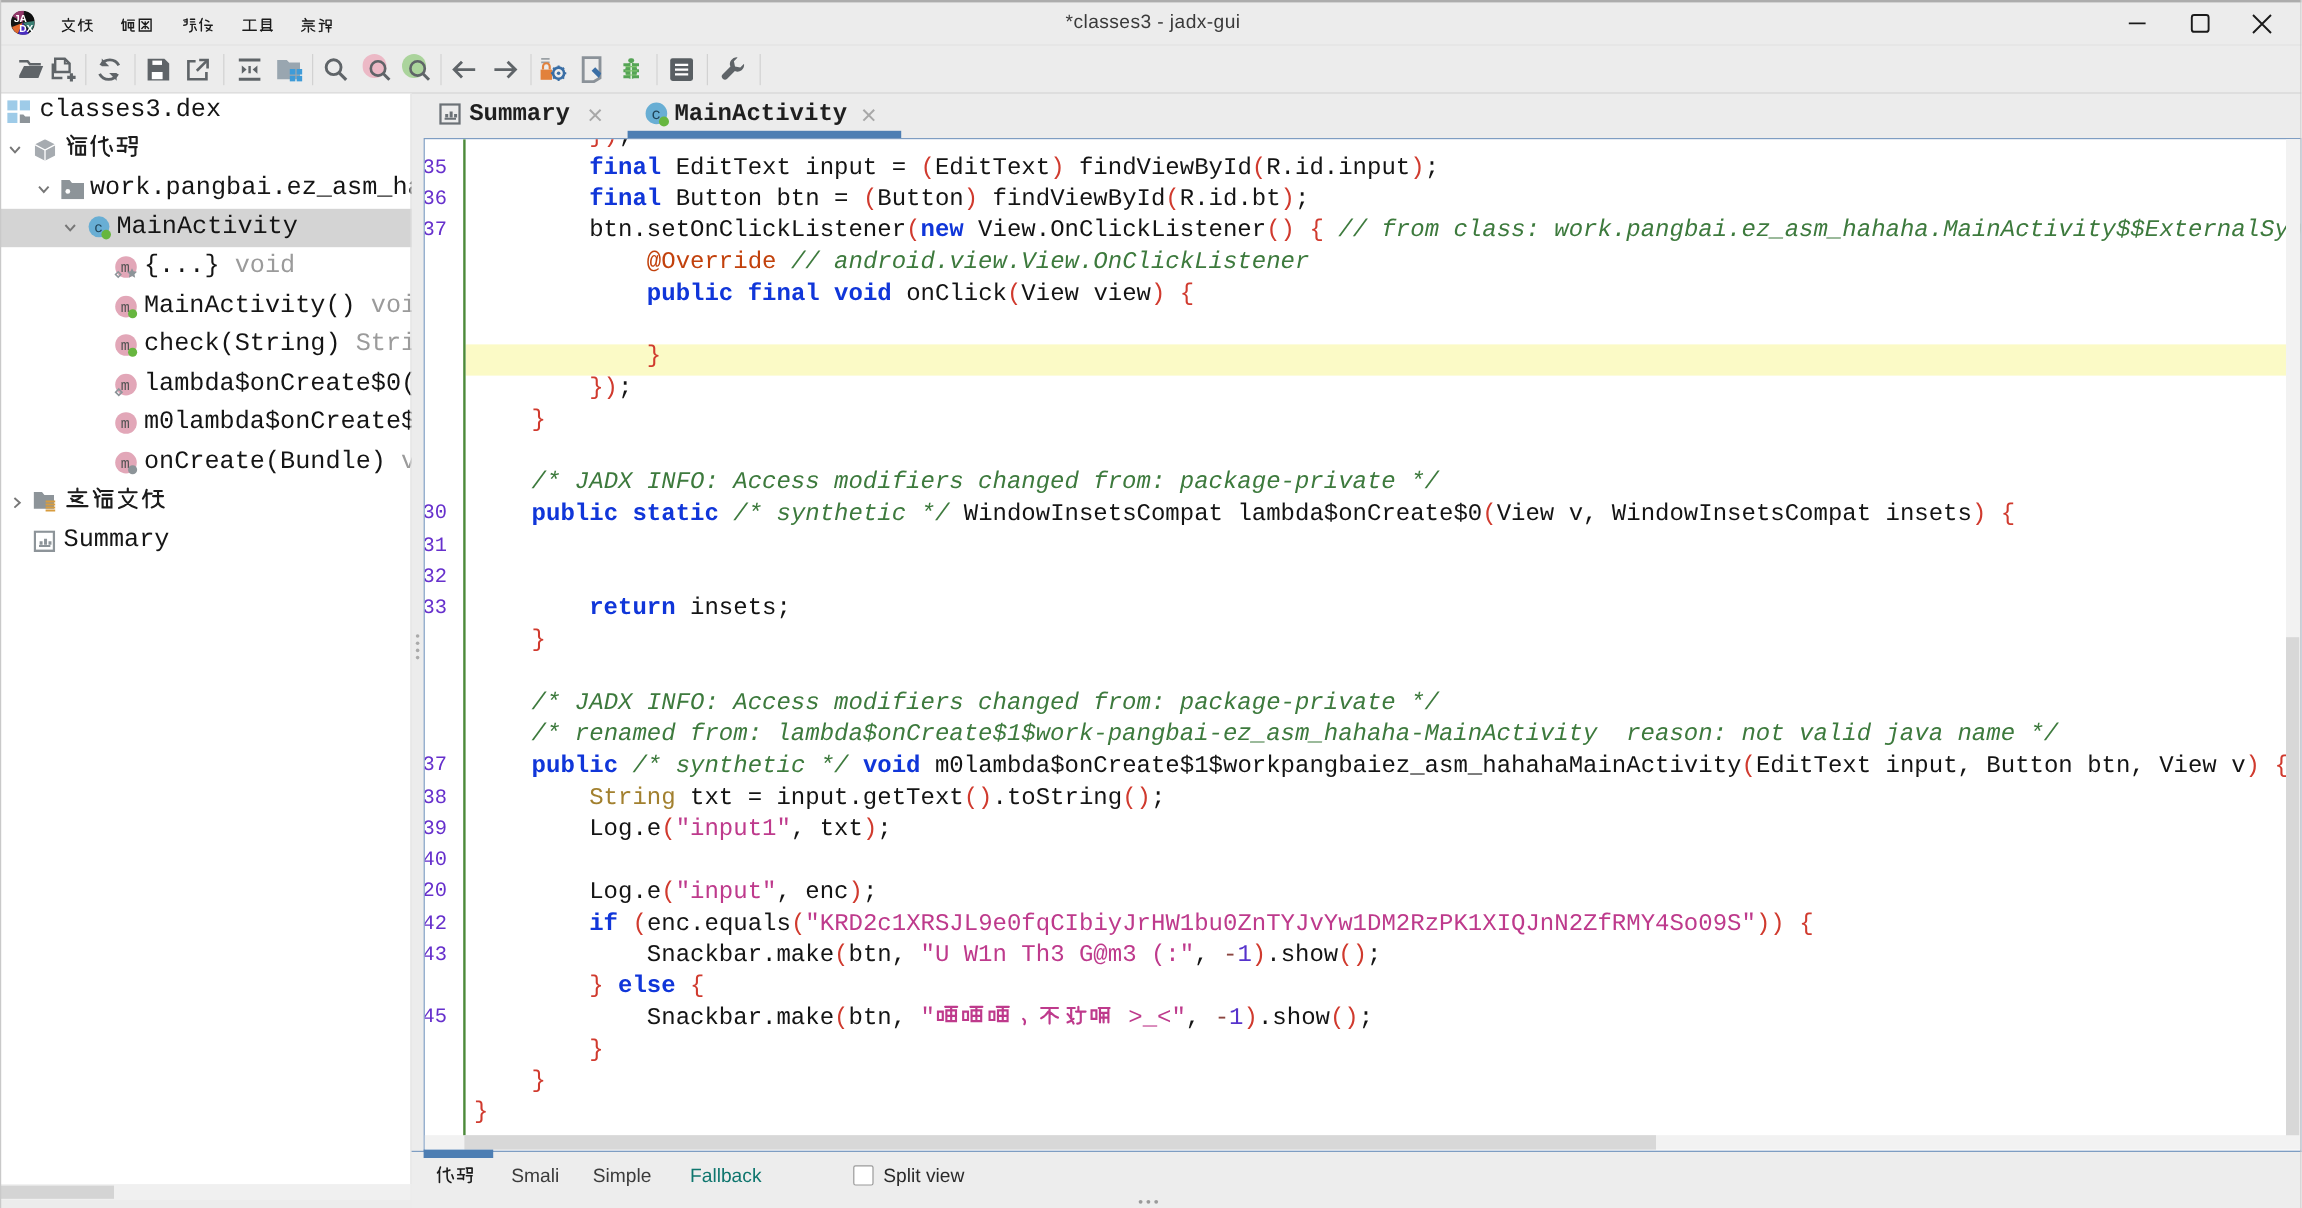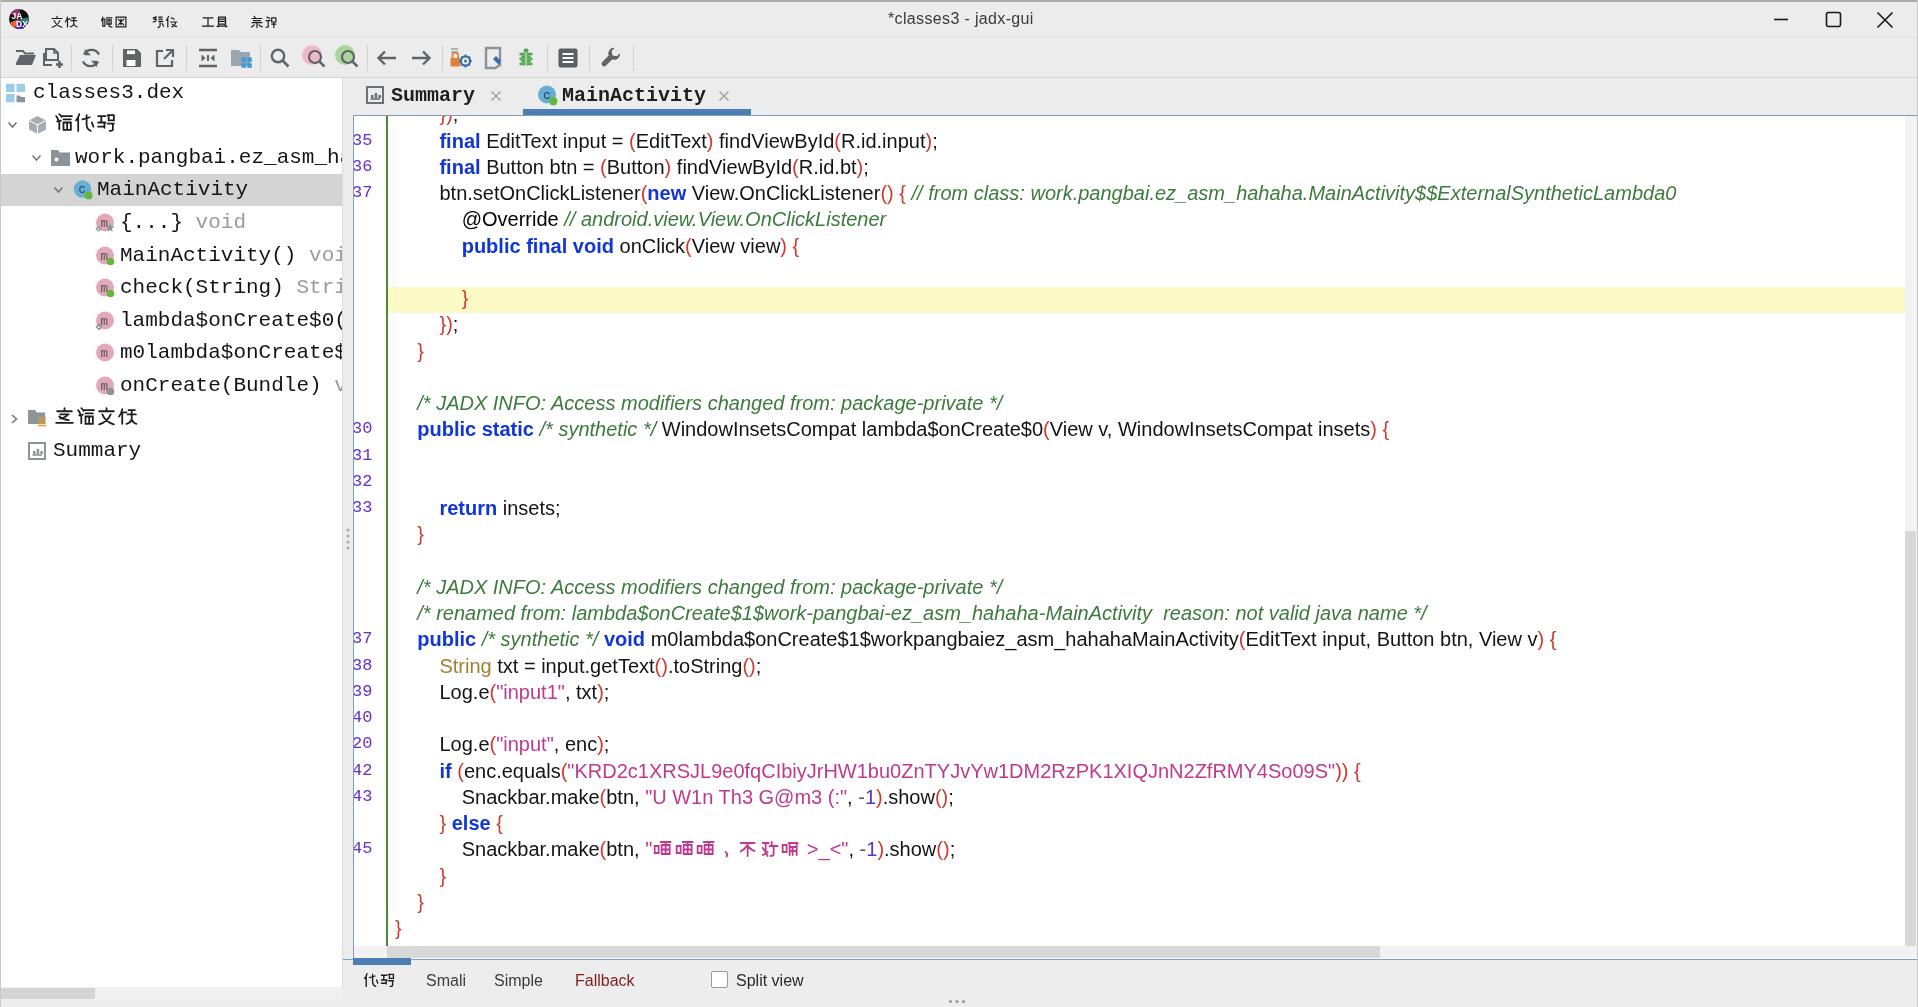--- a/index.html
+++ b/index.html
@@ -3,27 +3,27 @@
 *{margin:0;padding:0;box-sizing:border-box}
 html,body{width:1918px;height:1007px;overflow:hidden}
 body{position:relative;font-family:"Liberation Sans",sans-serif;background:#ececec}
 .abs{position:absolute}
 svg.zh{display:inline-block;vertical-align:-3px}
 svg.zh path{fill:none;stroke:currentColor;stroke-width:1.7;stroke-linecap:round}
 .mono{font-family:"Liberation Mono",monospace}
 
 .k{color:#1036d9;font-weight:bold}
 .c{color:#3d7a3d;font-style:italic}
-.gy{color:#000000}
+.gy{color:#c2410c}
 .s{color:#be3a8c}
 .r{color:#d03a2e}
 .n{color:#5633cc}
 .o{color:#8b4540}
 .t{color:#a2802f}
-.codeline{position:absolute;left:395px;height:27px;line-height:26.2px;font-family:Liberation Sans, sans-serif;font-size:20px;color:#141414;white-space:pre}
+.codeline{position:absolute;left:395px;height:27px;line-height:26.2px;font-family:Liberation Mono, monospace;font-size:20px;color:#141414;white-space:pre}
 .lnum{position:absolute;width:26px;text-align:left;height:27px;line-height:26.6px;font-family:"Liberation Mono",monospace;font-size:17px;color:#6630cc}
 .trow{position:absolute;left:0;width:376px;height:32px;line-height:32px;font-family:"Liberation Mono",monospace;font-size:21px;color:#151515;white-space:pre}
 .tico{position:absolute;top:50%;transform:translateY(-50%)}
 </style></head><body>
 
 <div class="abs" style="left:0;top:0;width:1918px;height:38px;background:#ececec;border-bottom:1px solid #e2e2e2"></div>
 <svg class="abs" style="left:9px;top:9px" width="20" height="20" viewBox="0 0 20 20">
 <circle cx="10" cy="10" r="10" fill="#141414"></circle>
 <path d="M10 10L1.5 4.5A10 10 0 0 1 11 0z" fill="#93386a"></path>
 <path d="M10 10L1 13.5A10 10 0 0 0 6 19z" fill="#e2682e"></path>
@@ -336,21 +336,21 @@
 <div class="abs" style="left:343px;top:960px;width:1575px;height:47px;background:#ededed"></div>
 <div class="abs" style="left:343px;top:959px;width:1575px;height:1px;background:#7e9dc2"></div>
 <div class="abs" style="left:353px;top:958px;width:58px;height:7px;background:#4d7eb3"></div>
 <div class="abs" style="left:363px;top:971px;color:#1c1c1c"><svg class="zh " style="width:16.0px;height:16.0px" viewBox="0 0 20 20">
       <path d="M5 2C4.5 4.5 3.5 6.5 2 8 M4 6v12 M8 7c3-.6 5-1 7-2 M12 3v9c0 3 1 5 4 6 M17 10l1.5 4"></path>
     </svg><svg class="zh " style="width:16.0px;height:16.0px" viewBox="0 0 20 20">
       <path d="M3 4h7 M6 4v6 M3 10h7 M9 10v5 M3 14h6 M12 3h6 M13 3v5h5v-5 M12 11h6 M17 11v6c0 1-1 1-3 1"></path>
     </svg></div>
 <div class="abs" style="left:426px;top:972px;font-size:16px;color:#3c3c3c">Smali</div>
 <div class="abs" style="left:494px;top:972px;font-size:16px;color:#3c3c3c">Simple</div>
-<div class="abs" style="left:575px;top:972px;font-size:16px;color:#7f1d1d">Fallback</div>
+<div class="abs" style="left:575px;top:972px;font-size:16px;color:#0f766e">Fallback</div>
 <div class="abs" style="left:711px;top:971px;width:17px;height:17px;background:#fff;border:1.5px solid #9a9a9a;border-radius:2px"></div>
 <div class="abs" style="left:736px;top:972px;font-size:16px;color:#2a2a2a">Split view</div>
 <svg class="abs" style="left:948px;top:999px" width="18" height="5" viewBox="0 0 18 5">
     <circle cx="2.5" cy="2.5" r="1.6" fill="#9a9a9a"></circle>
     <circle cx="9" cy="2.5" r="1.6" fill="#9a9a9a"></circle>
     <circle cx="15.5" cy="2.5" r="1.6" fill="#9a9a9a"></circle>
   </svg>
 <div class="abs" style="left:0;top:0;width:1918px;height:1.5px;background:#acacac"></div>
 <div class="abs" style="left:0;top:0;width:1px;height:1007px;background:#c9c9c9"></div>
 <div class="abs" style="left:1917px;top:0;width:1px;height:1007px;background:#c9c9c9"></div>

